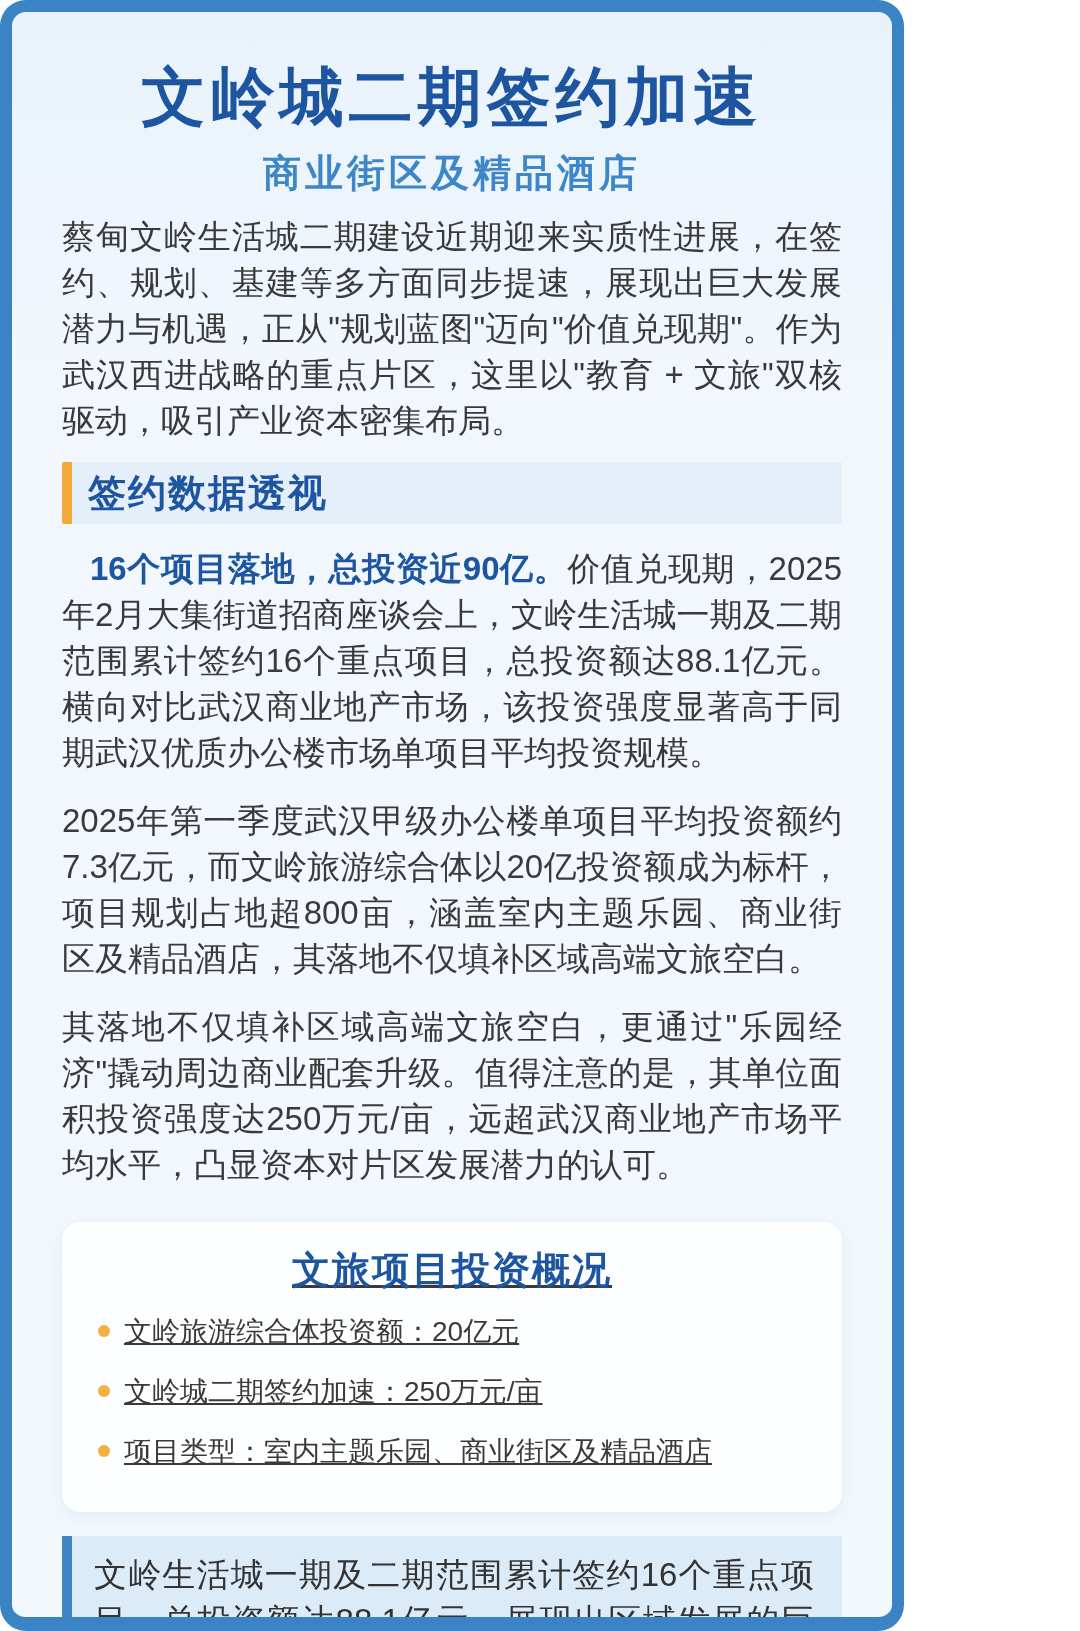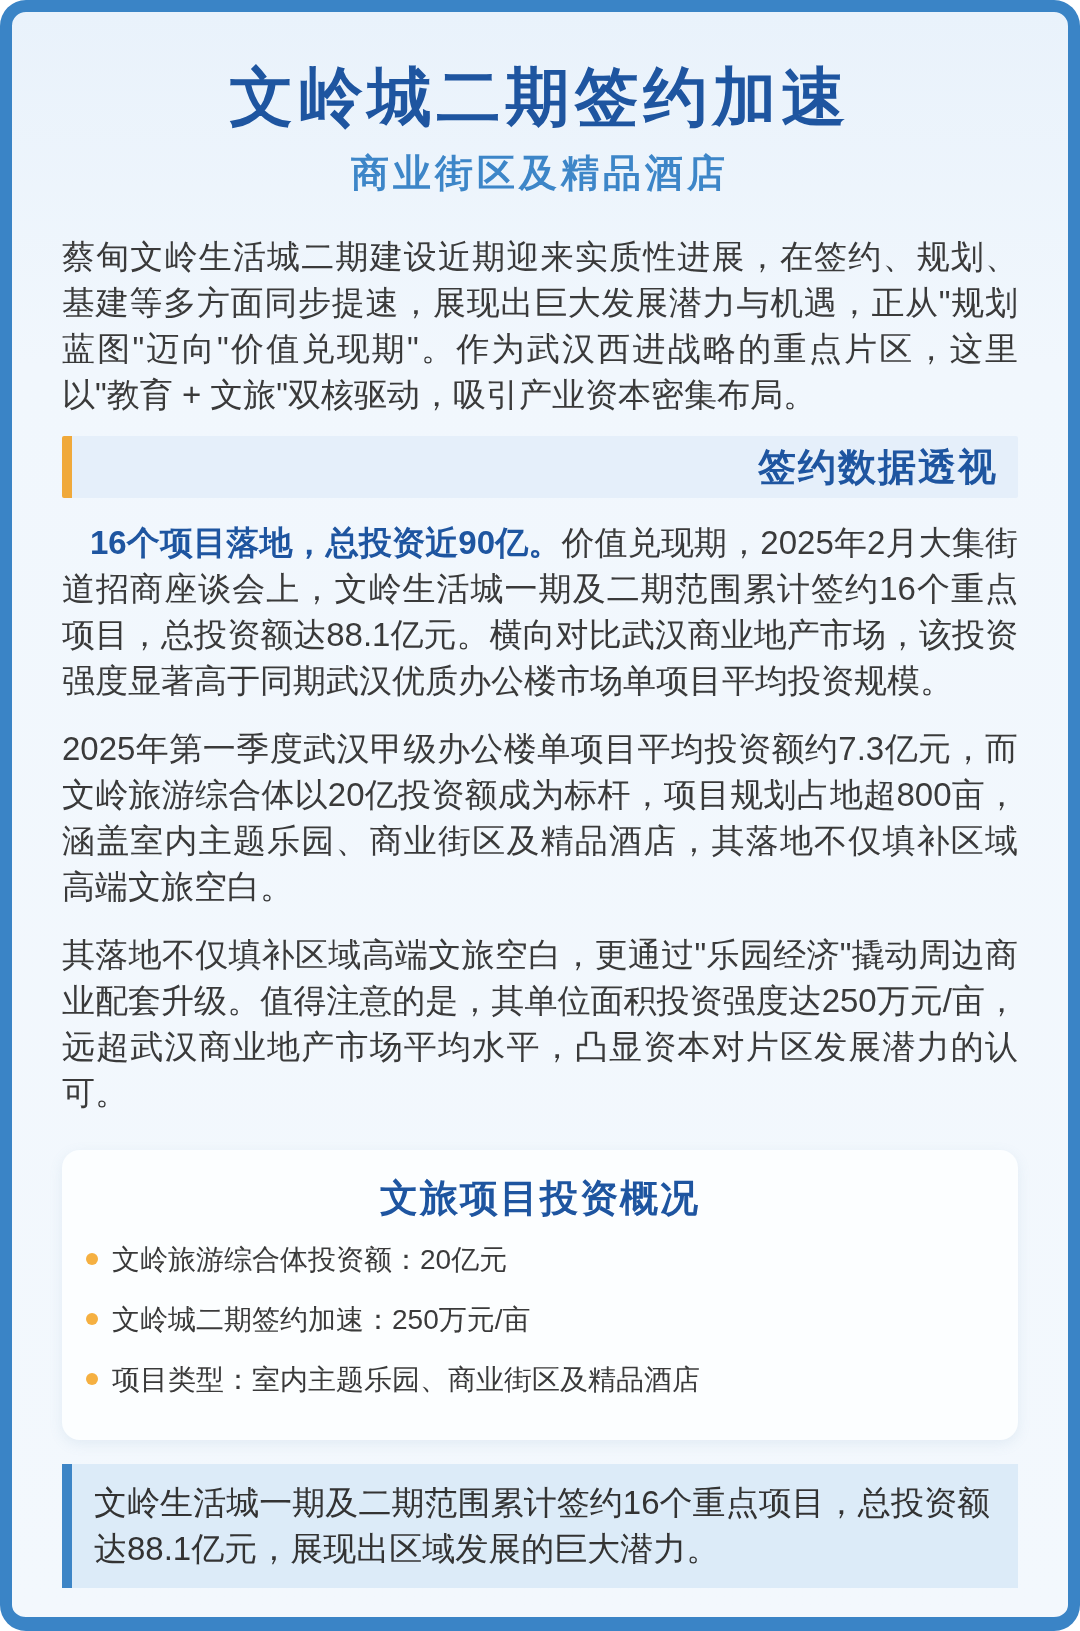--- a/index.html
+++ b/index.html
@@ -15,21 +15,21 @@
     --bullet-orange:#f5b041;
   }
   *{box-sizing:border-box;}
   html,body{margin:0;padding:0;background:#ffffff;}
   body{
     width:1080px;height:1631px;
     font-family:"Liberation Sans","DejaVu Sans",sans-serif;
     color:var(--body-text);
   }
   .frame{
-    width:1080px;height:1631px;
+    width:904px;height:1631px;
     border:12px solid var(--frame-blue);
     border-bottom-width:14px;
     border-radius:26px;
     background:linear-gradient(180deg,#e9f2fb 0%,#f1f7fd 22%,#f3f8fd 100%);
     overflow:hidden;
   }
   .content{padding:0 50px;}
   .page-title{
     margin:52px 0 0;
     text-align:center;
@@ -45,42 +45,42 @@
     font-weight:800;
     letter-spacing:4px;
     color:var(--subtitle-blue);
   }
   .para{
     margin:22px 0 0;
     font-size:33px;line-height:46px;
     text-align:justify;
     color:var(--body-text);
   }
-  .para.intro{margin-top:40px;}
+  .para.intro{margin-top:20px;}
   .lead{color:var(--title-blue);font-weight:800;margin-left:28px;}
   .section-band{
     margin-top:18px;
     background:var(--band-bg);
     border-left:10px solid var(--accent-orange);
     border-radius:2px;
     padding:11px 20px 11px 16px;
-    text-align:right;
   }
   .section-band .band-text{
     font-size:38px;line-height:40px;
     font-weight:800;
     color:var(--title-blue);
     letter-spacing:2px;
   }
   .info-card{
     margin-top:34px;
     background:var(--card-bg);
     border-radius:18px;
-    padding:26px 22px 30px;
+    padding:26px 34px 30px;
     box-shadow:0 4px 14px rgba(110,145,185,0.12);
+    text-decoration:underline;
   }
   .card-title{
     text-align:center;
     font-size:38px;line-height:44px;
     font-weight:800;
     color:var(--title-blue);
     letter-spacing:2px;
     margin:0 0 10px;
   }
   .card-list{list-style:none;margin:0;padding:0;}

